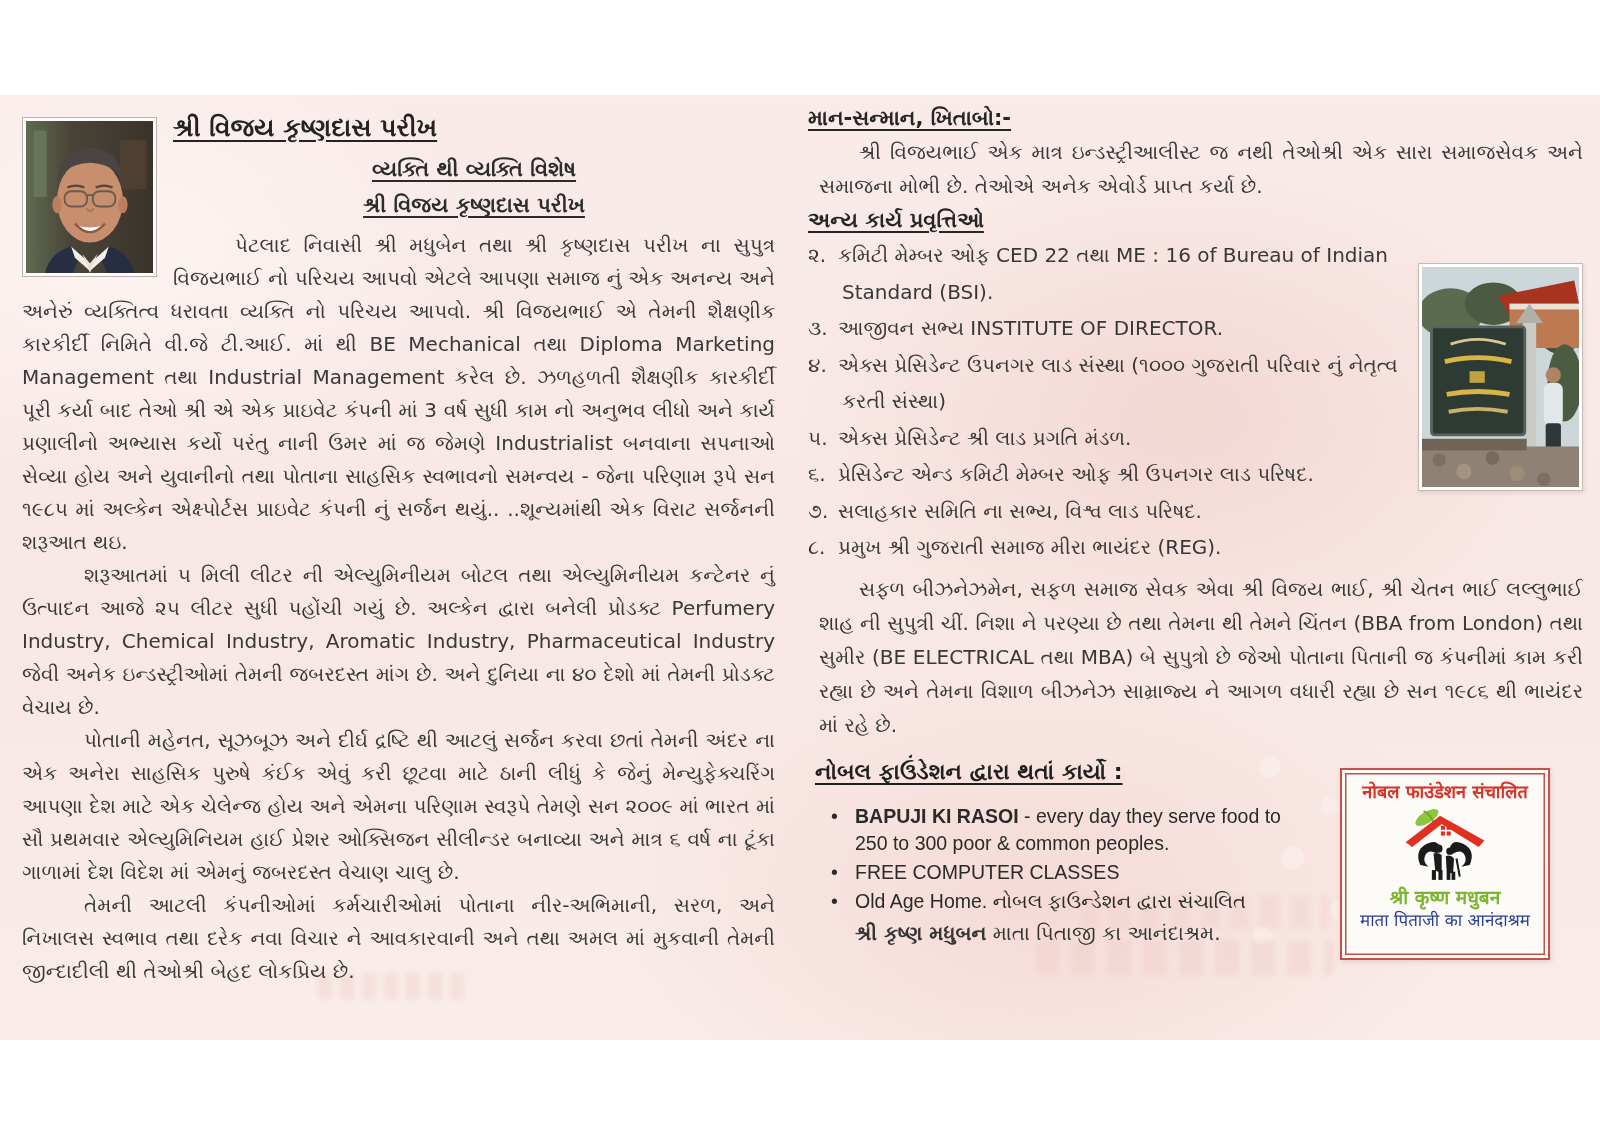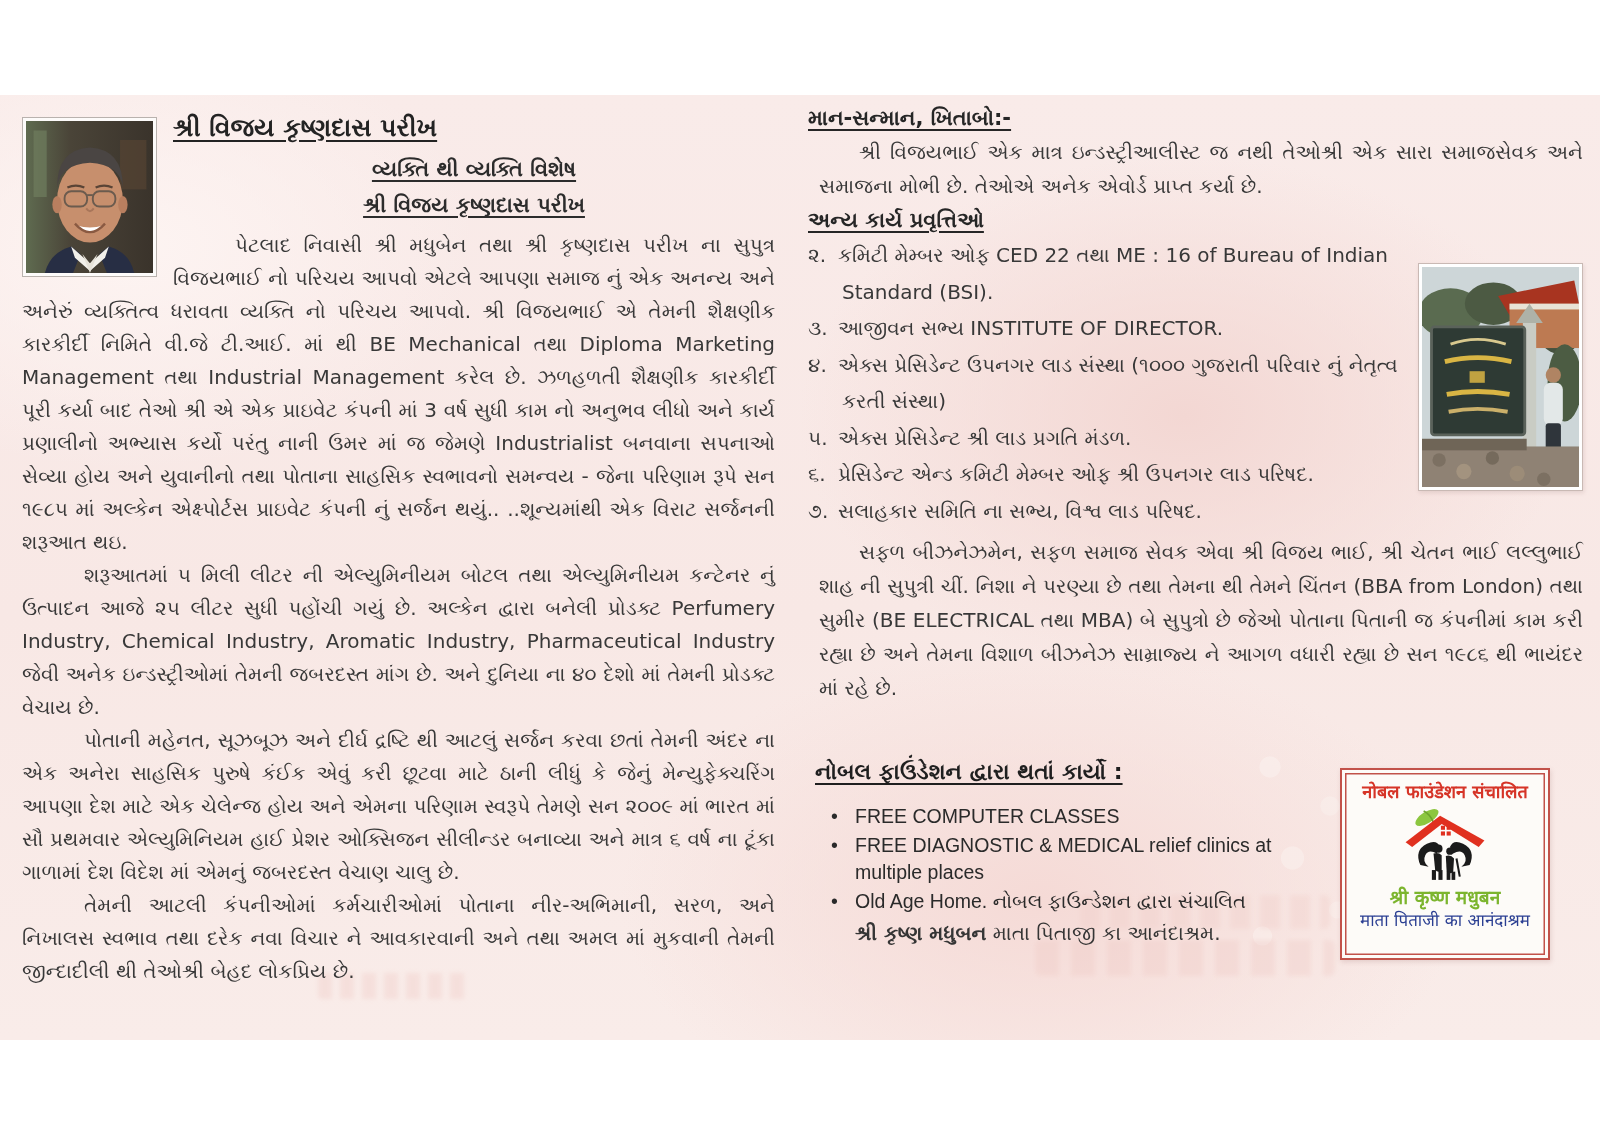--- a/index.html
+++ b/index.html
@@ -202,29 +202,30 @@
         <rect x="0" y="178" width="110" height="12" fill="#6f6557"></rect>
       </svg>
     </div>
 
     <div class="act-row"><span class="num">૨.</span><span>કમિટી મેમ્બર ઓફ CED 22 તથા ME : 16 of Bureau of Indian Standard (BSI).</span></div>
     <div class="act-row"><span class="num">૩.</span><span>આજીવન સભ્ય INSTITUTE OF DIRECTOR.</span></div>
     <div class="act-row"><span class="num">૪.</span><span>એક્સ પ્રેસિડેન્ટ ઉપનગર લાડ સંસ્થા (૧૦૦૦ ગુજરાતી પરિવાર નું નેતૃત્વ કરતી સંસ્થા)</span></div>
     <div class="act-row"><span class="num">૫.</span><span>એક્સ પ્રેસિડેન્ટ શ્રી લાડ પ્રગતિ મંડળ.</span></div>
     <div class="act-row"><span class="num">૬.</span><span>પ્રેસિડેન્ટ એન્ડ કમિટી મેમ્બર ઓફ શ્રી ઉપનગર લાડ પરિષદ.</span></div>
     <div class="act-row"><span class="num">૭.</span><span>સલાહકાર સમિતિ ના સભ્ય, વિશ્વ લાડ પરિષદ.</span></div>
+    <div class="act-row"><span class="num">૮.</span><span>પ્રમુખ શ્રી ગુજરાતી સમાજ મીરા ભાયંદર (REG).</span></div>
 
     <p class="body family">સફળ બીઝનેઝમેન, સફળ સમાજ સેવક એવા શ્રી વિજય ભાઈ, શ્રી ચેતન ભાઈ લલ્લુભાઈ શાહ ની સુપુત્રી ચીં. નિશા ને પરણ્યા છે તથા તેમના થી તેમને ચિંતન (BBA from London) તથા સુમીર (BE ELECTRICAL તથા MBA) બે સુપુત્રો છે જેઓ પોતાના પિતાની જ કંપનીમાં કામ કરી રહ્યા છે અને તેમના વિશાળ બીઝનેઝ સામ્રાજ્ય ને આગળ વધારી રહ્યા છે સન ૧૯૮૬ થી ભાયંદર માં રહે છે.</p>
   </div>
 
   <div class="noble">
     <div class="h2">નોબલ ફાઉંડેશન દ્વારા થતાં કાર્યો :</div>
     <ul>
+      <li><span class="dot">•</span><b>BAPUJI KI RASOI</b><span> - every day they serve food to 250 to 300 poor &amp; common peoples.</span></li>
       <li><span class="dot">•</span><b></b><span>FREE COMPUTER CLASSES</span></li>
-      <li><span class="dot">•</span><b></b><span>FREE DIAGNOSTIC &amp; MEDICAL relief clinics at multiple places</span></li>
       <li><span class="dot">•</span><b></b><span>Old Age Home. નોબલ ફાઉન્ડેશન દ્વારા સંચાલિત</span></li>
     </ul>
     <div class="line2"><b>શ્રી કૃષ્ણ મધુબન</b><span> માતા પિતાજી કા આનંદાશ્રમ.</span></div>
   </div>
 
   <div class="logo-box">
     <div class="l1">नोबल फाउंडेशन संचालित</div>
     <div class="logo-ic">
       <svg viewBox="0 0 120 95">
         <ellipse cx="38" cy="14" rx="16" ry="7" fill="#8cc63f" transform="rotate(-32 38 14)"></ellipse>

